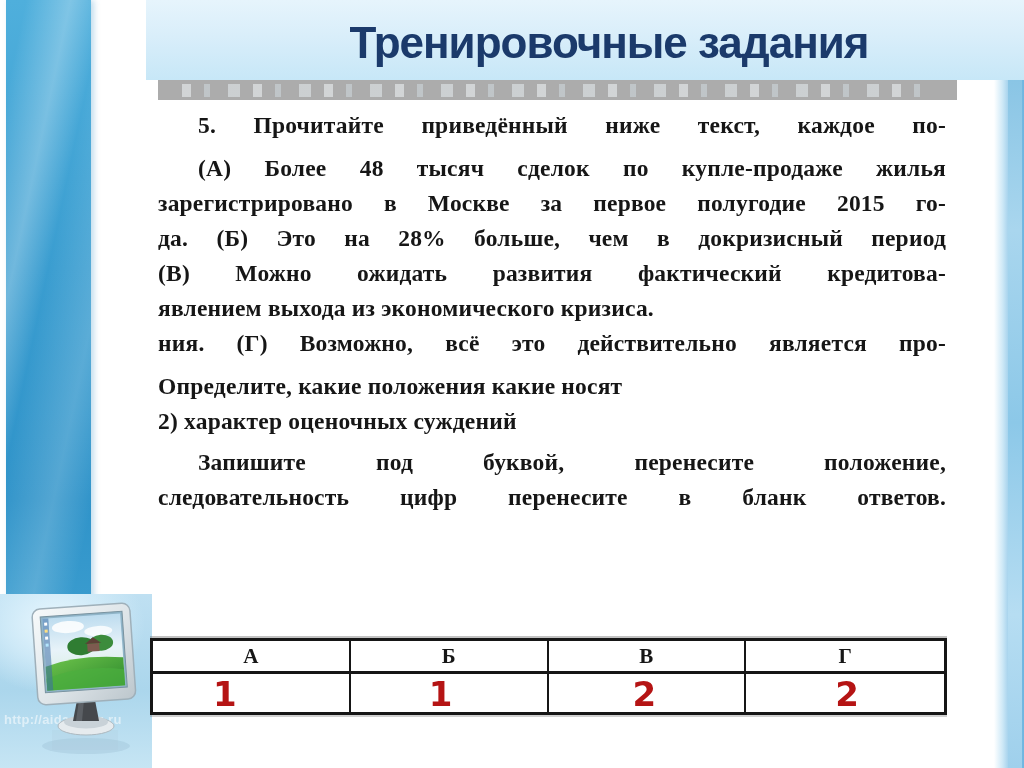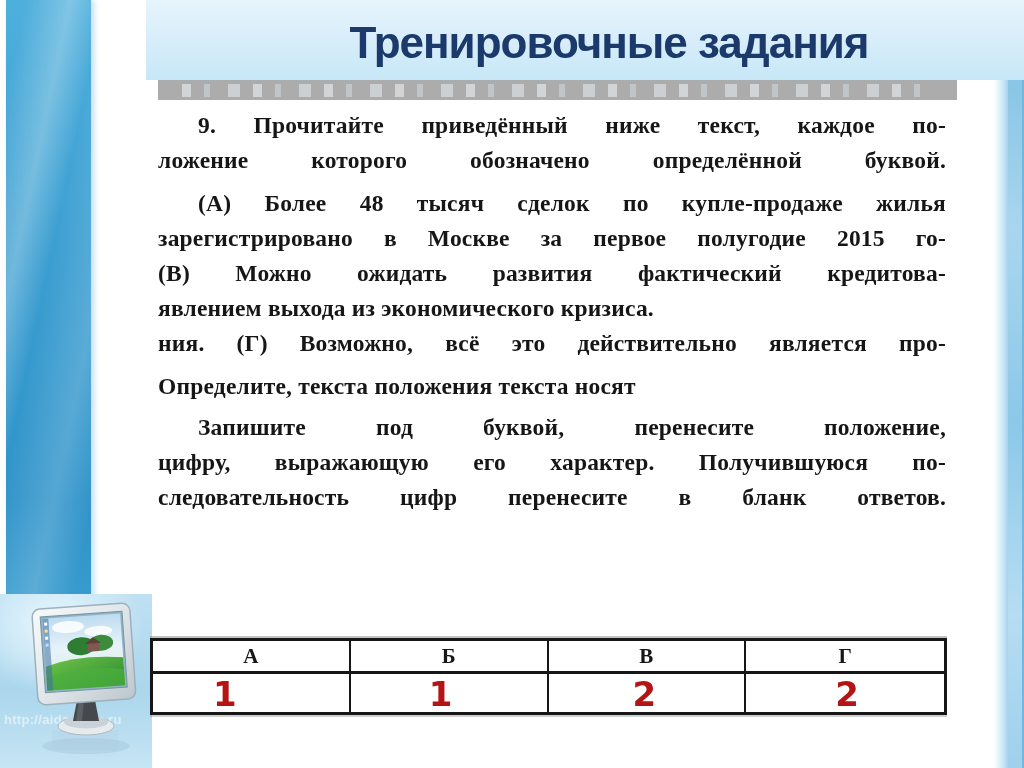--- a/index.html
+++ b/index.html
@@ -105,33 +105,33 @@
   <div class="bottom-left-panel"></div>
 
   <div class="title-shadow">
     <div class="ghost-strip"></div>
   </div>
   <div class="title-bar">
     <div class="title-text">Тренировочные задания</div>
   </div>
 
   <div class="content">
-    <div class="ln jst ind">9. Прочитайте приведённый ниже текст, каждое по-</div>
-    <div class="ln jst">ложение которого обозначено определённой буквой.</div>
+    <div class="ln jst ind">5. Прочитайте приведённый ниже текст, каждое по-</div>
     <div class="gap-s"></div>
     <div class="ln jst ind">(А) Более 48 тысяч сделок по купле-продаже жилья</div>
     <div class="ln jst">зарегистрировано в Москве за первое полугодие 2015 го-</div>
+    <div class="ln jst">да. (Б) Это на 28% больше, чем в докризисный период</div>
     <div class="ln jst">(В) Можно ожидать развития фактический кредитова-</div>
     <div class="ln">явлением выхода из экономического кризиса.</div>
     <div class="ln jst">ния. (Г) Возможно, всё это действительно является про-</div>
     <div class="gap-s"></div>
-    <div class="ln">Определите, текста положения текста носят</div>
+    <div class="ln">Определите, какие положения какие носят</div>
+    <div class="ln">2) характер оценочных суждений</div>
     <div class="gap-m"></div>
     <div class="ln jst ind">Запишите под буквой, перенесите положение,</div>
-    <div class="ln jst">цифру, выражающую его характер. Получившуюся по-</div>
     <div class="ln jst">следовательность цифр перенесите в бланк ответов.</div>
   </div>
 
   <div class="answer-table">
     <div class="th">А</div>
     <div class="th">Б</div>
     <div class="th">В</div>
     <div class="th">Г</div>
     <div class="td">
         <span class="ans" style="color: rgb(181, 20, 20);">1</span>

